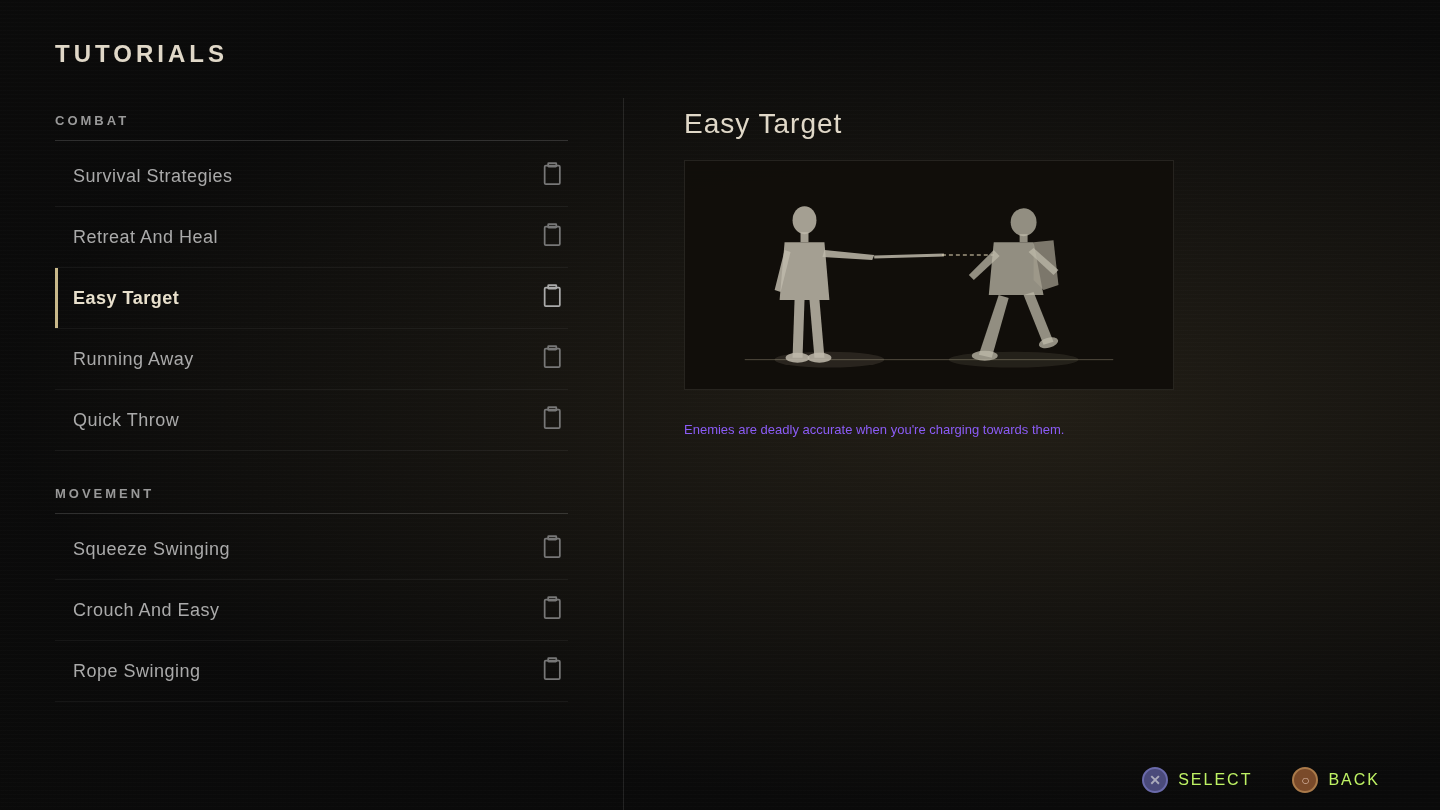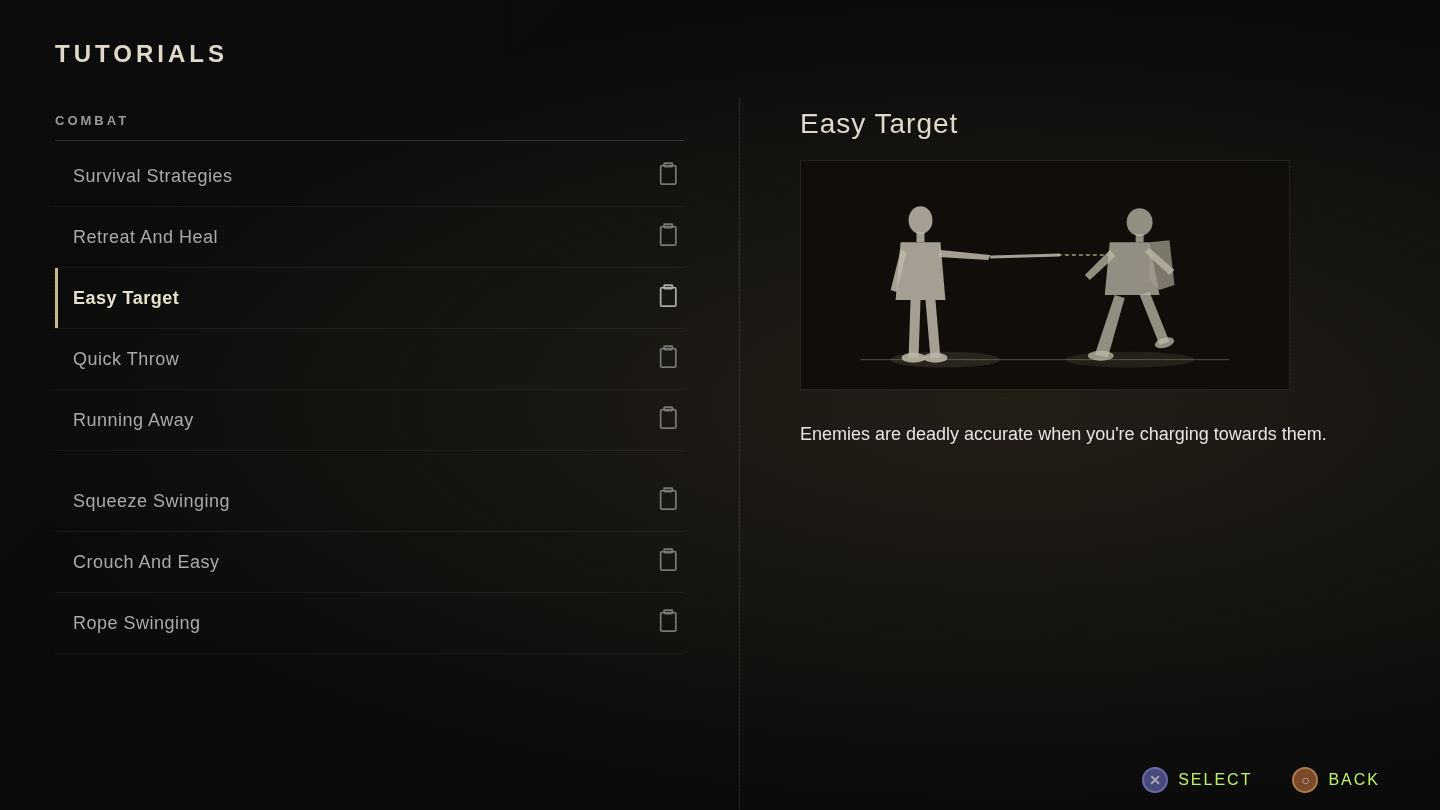--- a/index.html
+++ b/index.html
@@ -59,21 +59,21 @@
       text-transform: uppercase;
     }
 
     .main-layout {
       display: flex;
       flex: 1;
       overflow: hidden;
     }
 
     .sidebar {
-      width: 740px;
+      width: 624px;
       padding: 0 55px;
       overflow-y: auto;
       border-right: 1px solid rgba(255,255,255,0.1);
       scrollbar-width: none;
     }
 
     .sidebar::-webkit-scrollbar {
       display: none;
     }
 
@@ -150,23 +150,23 @@
       border: 1px solid rgba(255,255,255,0.08);
       display: flex;
       align-items: center;
       justify-content: center;
       margin-bottom: 30px;
       position: relative;
       overflow: hidden;
     }
 
     .detail-description {
-      font-size: 18px;
+      font-size: 13px;
       line-height: 1.6;
-      color: #e5e5e5;
+      color: #8b5cf6;
       max-width: 560px;
     }
 
     .bottom-bar {
       position: absolute;
       bottom: 0;
       left: 0;
       right: 0;
       height: 60px;
       display: flex;
@@ -258,37 +258,38 @@
       <div class="menu-item active" style="position:relative;">
         <div class="active-indicator"></div>
         <span class="menu-item-label">Easy Target</span>
         <svg class="menu-item-icon" viewBox="0 0 24 24" fill="currentColor">
           <rect x="4" y="3" width="13" height="16" rx="1" fill="none" stroke="currentColor" stroke-width="1.5"></rect>
           <rect x="7" y="1" width="7" height="3" rx="0.5" fill="none" stroke="currentColor" stroke-width="1.5"></rect>
         </svg>
       </div>
 
       <div class="menu-item">
+        <span class="menu-item-label">Running Away</span>
+        <svg class="menu-item-icon" viewBox="0 0 24 24" fill="currentColor">
+          <rect x="4" y="3" width="13" height="16" rx="1" fill="none" stroke="currentColor" stroke-width="1.5"></rect>
+          <rect x="7" y="1" width="7" height="3" rx="0.5" fill="none" stroke="currentColor" stroke-width="1.5"></rect>
+        </svg>
+      </div>
+
+      <div class="menu-item">
         <span class="menu-item-label">Quick Throw</span>
         <svg class="menu-item-icon" viewBox="0 0 24 24" fill="currentColor">
           <rect x="4" y="3" width="13" height="16" rx="1" fill="none" stroke="currentColor" stroke-width="1.5"></rect>
           <rect x="7" y="1" width="7" height="3" rx="0.5" fill="none" stroke="currentColor" stroke-width="1.5"></rect>
         </svg>
       </div>
 
-      <div class="menu-item">
-        <span class="menu-item-label">Running Away</span>
-        <svg class="menu-item-icon" viewBox="0 0 24 24" fill="currentColor">
-          <rect x="4" y="3" width="13" height="16" rx="1" fill="none" stroke="currentColor" stroke-width="1.5"></rect>
-          <rect x="7" y="1" width="7" height="3" rx="0.5" fill="none" stroke="currentColor" stroke-width="1.5"></rect>
-        </svg>
-      </div>
-
       <div class="section-gap"></div>
 
+      <div class="section-header">MOVEMENT</div>
 
 
       <div class="menu-item">
         <span class="menu-item-label">Squeeze Swinging</span>
         <svg class="menu-item-icon" viewBox="0 0 24 24" fill="currentColor">
           <rect x="4" y="3" width="13" height="16" rx="1" fill="none" stroke="currentColor" stroke-width="1.5"></rect>
           <rect x="7" y="1" width="7" height="3" rx="0.5" fill="none" stroke="currentColor" stroke-width="1.5"></rect>
         </svg>
       </div>
 

